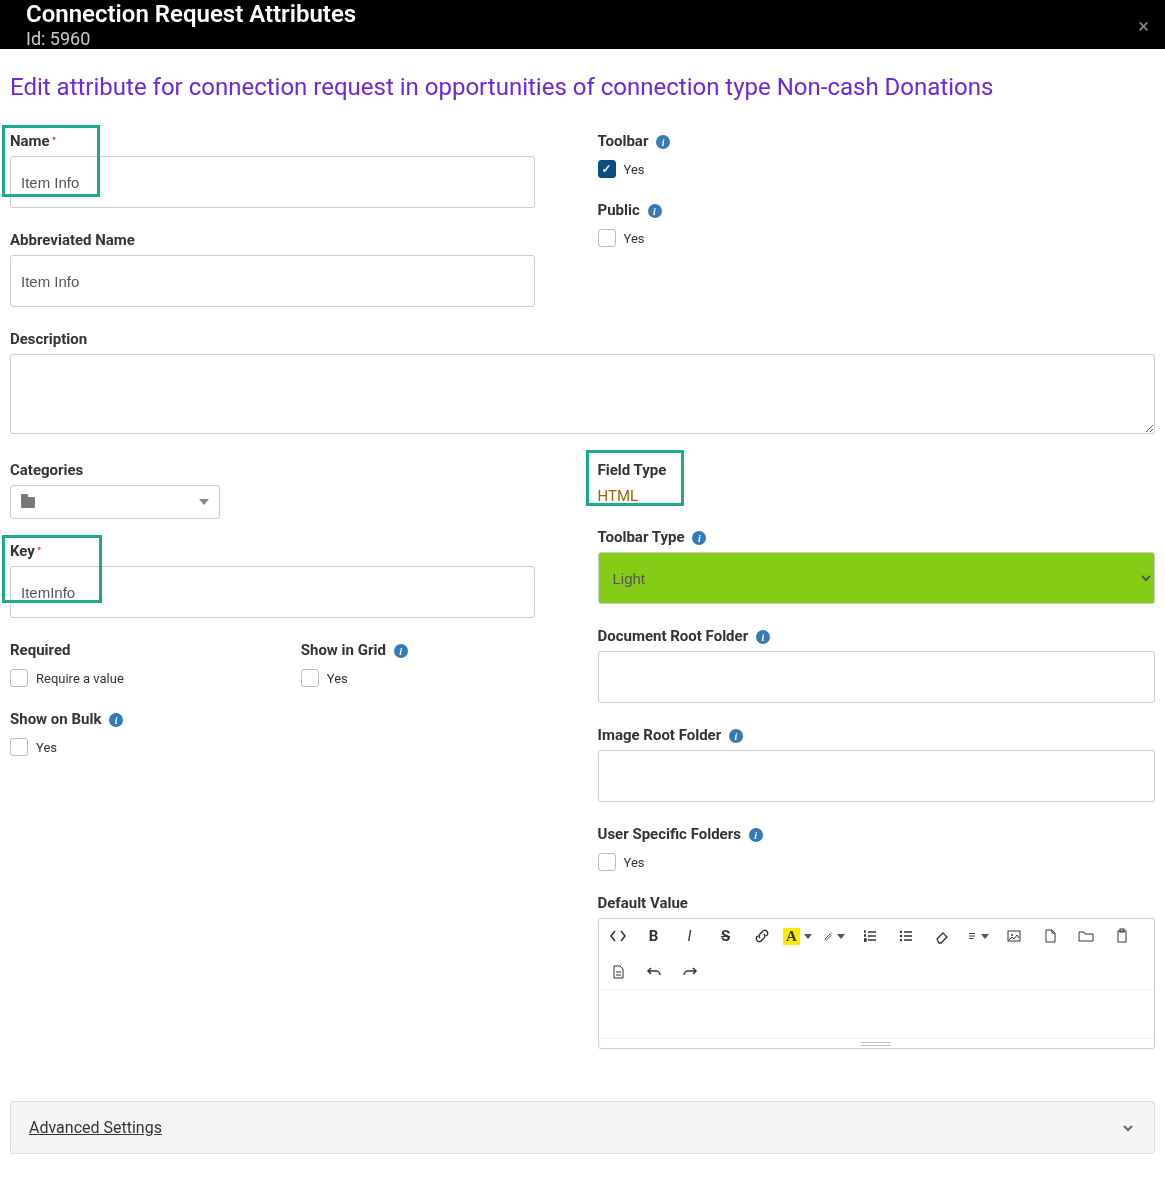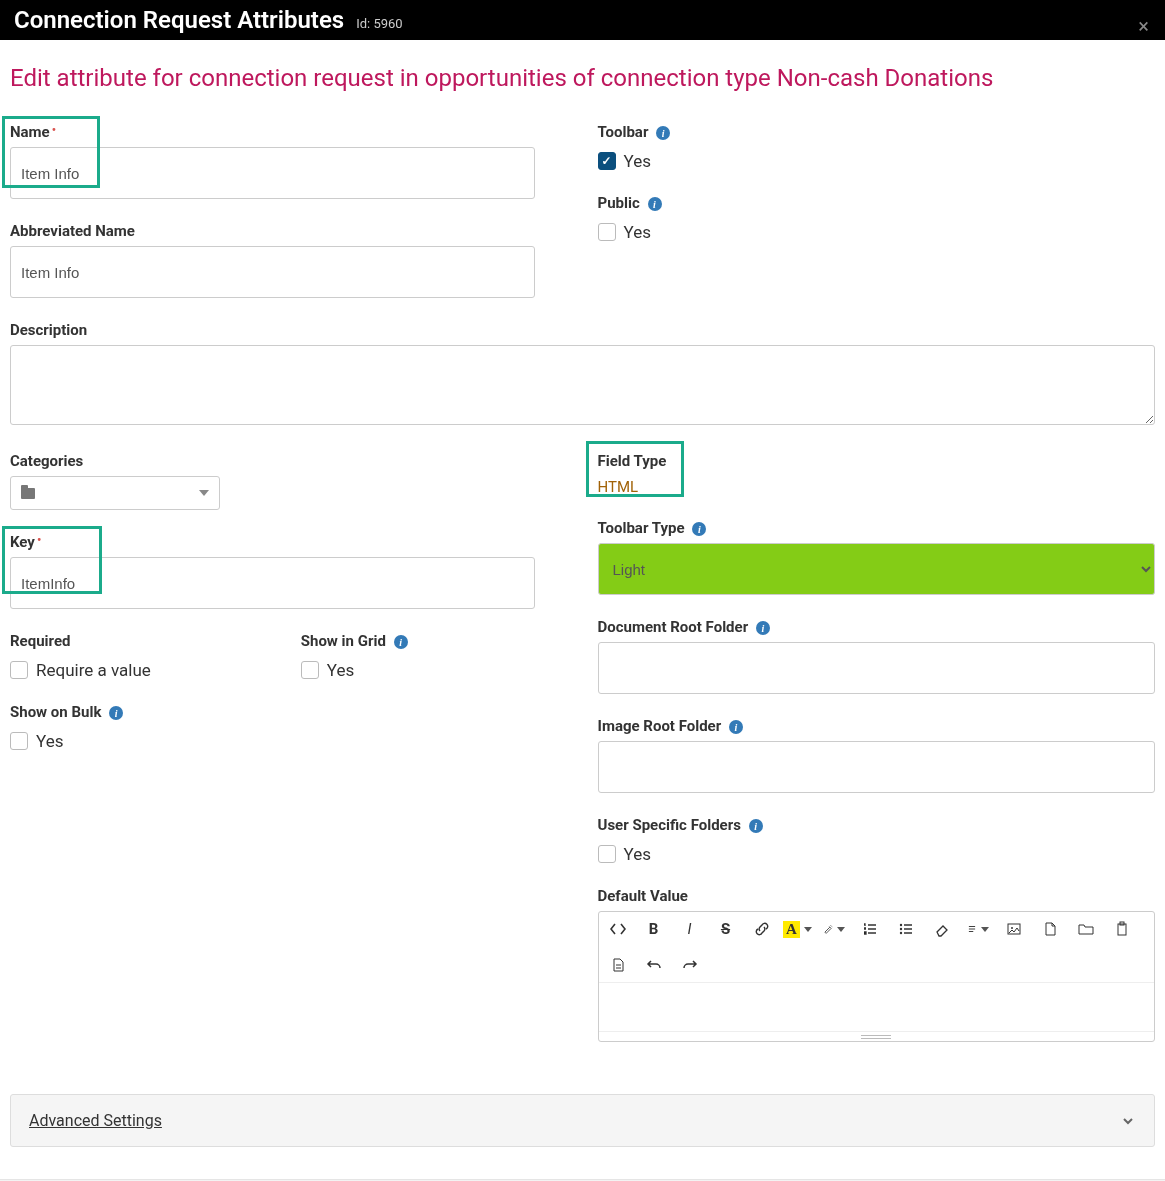--- a/index.html
+++ b/index.html
@@ -1,36 +1,36 @@
 <!DOCTYPE html>
 <html><head>
 <meta charset="utf-8">
 <style>
 * { box-sizing: border-box; margin: 0; padding: 0; }
 body { font-family: -apple-system, BlinkMacSystemFont, "Segoe UI", Roboto, Helvetica, Arial, sans-serif; color: #333; background: #fff; width: 1165px; }
-.header-bar { background: #000; color: #fff; padding: 6px 14px; display: flex; align-items: baseline; position: relative; }
+.header-bar { background: #000; color: #fff; padding: 0 14px; display: flex; align-items: baseline; position: relative; flex-direction: column; }
 .header-title { font-size: 24px; font-weight: 600; }
-.header-id { font-size: 13px; margin-left: 12px; color: #ccc; }
+.header-id { font-size: 18px; margin-left: 12px; color: #ccc; }
 .close-x { position: absolute; right: 16px; top: 14px; color: #888; font-size: 20px; cursor: pointer; }
 .content { padding: 10px 10px 10px 10px; }
-.subtitle { font-size: 24px; font-weight: 400; color: #be185d; margin: 14px 0 30px 0; }
+.subtitle { font-size: 24px; font-weight: 400; color: #6d28d9; margin: 14px 0 30px 0; }
 .row { display: flex; gap: 30px; }
 .col { flex: 1; min-width: 0; }
 .form-group { margin-bottom: 22px; }
 .form-label { font-size: 15px; font-weight: 700; color: #333; display: inline-block; margin-bottom: 6px; }
 .req-dot { color: #d9534f; font-size: 12px; vertical-align: top; margin-left: 2px; }
 .info-icon { display: inline-flex; width: 14px; height: 14px; border-radius: 50%; background: #337ab7; color: #fff; font-size: 10px; font-weight: bold; font-style: italic; font-family: Georgia, serif; align-items: center; justify-content: center; margin-left: 4px; vertical-align: middle; }
 .form-input { width: 100%; height: 52px; border: 1px solid #ccc; border-radius: 3px; padding: 0 10px; font-size: 15px; color: #555; }
 .form-input.half { width: 525px; max-width:100%; }
 textarea.form-input { height: 80px; padding: 8px 10px; resize: both; }
 .check-row { display: flex; align-items: center; gap: 8px; margin-top: 4px; }
 .chk { width: 18px; height: 18px; border: 1px solid #bbb; border-radius: 3px; display: inline-flex; align-items: center; justify-content: center; background: #fff; }
 .chk.checked { background: #0b4f7e; border-color: #0b4f7e; color: #fff; }
 .chk.checked::after { content: "✓"; font-size: 12px; font-weight: bold; }
-.chk-label { font-size: 17px; color: #333; }
+.chk-label { font-size: 13px; color: #333; }
 .dd-select { width: 210px; height: 34px; border: 1px solid #ccc; border-radius: 3px; display: flex; align-items: center; justify-content: space-between; padding: 0 10px; color: #555; }
 .folder-icon { width: 14px; height: 11px; background: #777; position: relative; border-radius: 0 1px 1px 1px; }
 .folder-icon::before { content:""; position:absolute; top:-3px; left:0; width:7px; height:3px; background:#777; border-radius:1px 1px 0 0;}
 .caret-down { width: 0; height: 0; border-left: 5px solid transparent; border-right: 5px solid transparent; border-top: 6px solid #888; }
 .field-type-val { font-size: 15px; color: #a16207; margin-top:2px; }
 select.form-input { appearance: auto; background:#84cc16; }
 .name-hl { position: absolute; border: 3px solid #1bab8b; top: -6px; left: -8px; width: 98px; height: 72px; pointer-events: none; z-index:2;}
 .key-hl { position: absolute; border: 3px solid #1bab8b; top: -6px; left: -8px; width: 100px; height: 68px; pointer-events: none; z-index:2;}
 .fieldtype-hl { position: absolute; border: 3px solid #1bab8b; top: -10px; left: -12px; width: 98px; height: 56px; pointer-events: none; z-index:2;}
 .rel { position: relative; }

